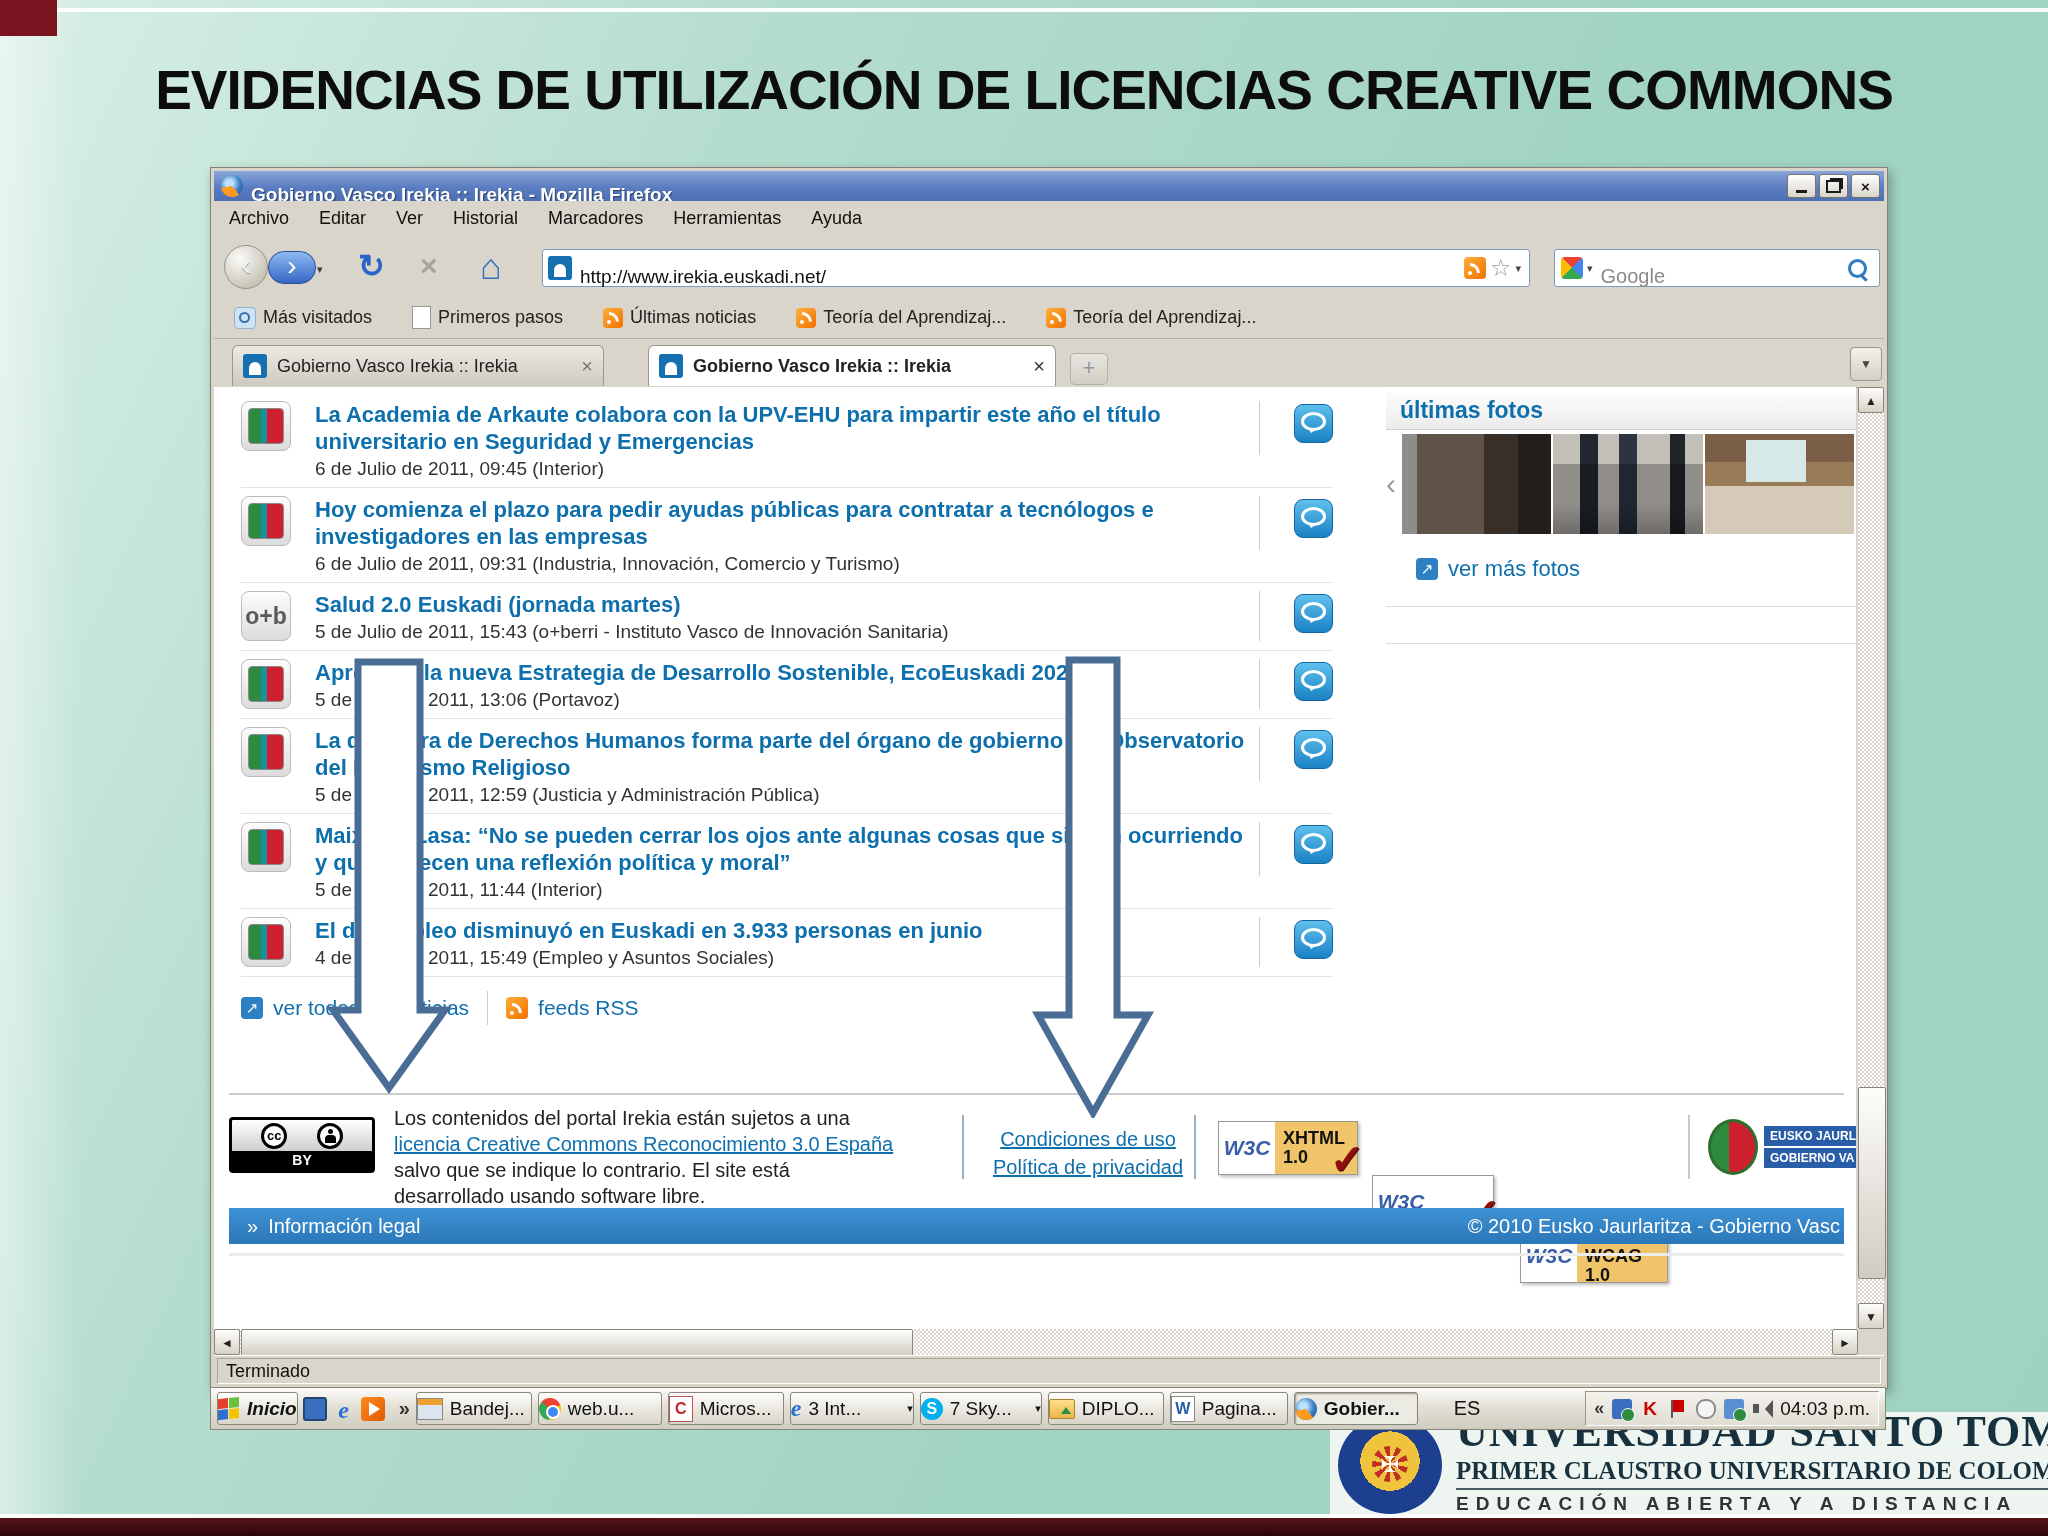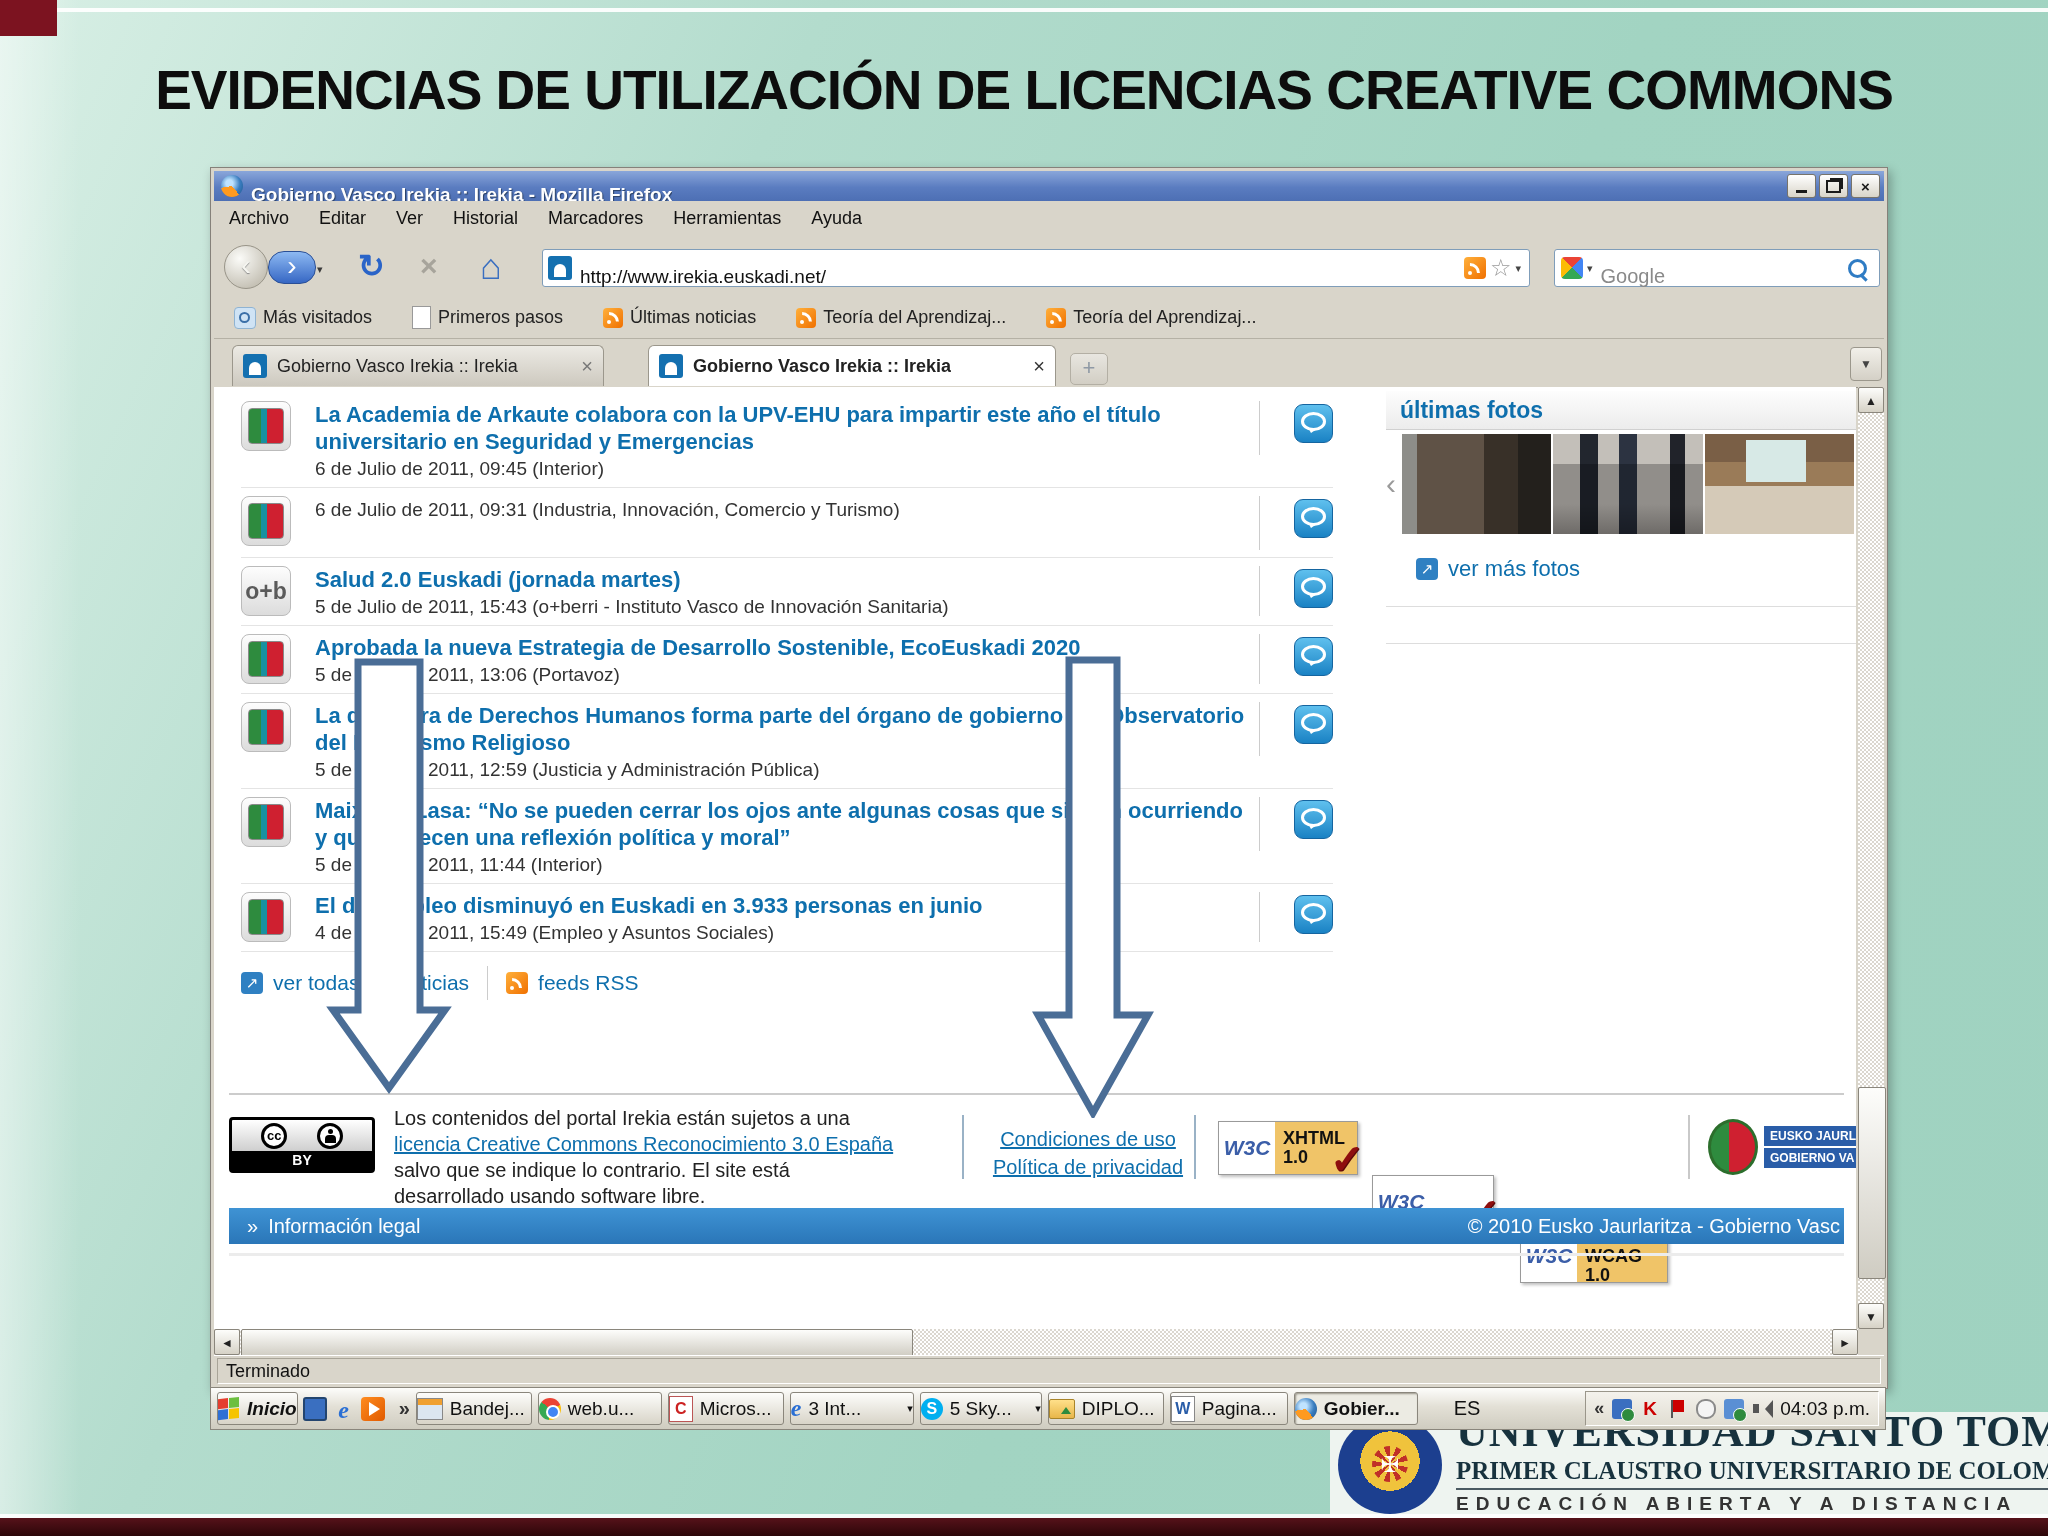--- a/index.html
+++ b/index.html
@@ -326,20 +326,21 @@
           </span>
           <span class="nright">
               <span class="bubble"></span>
             </span>
         </div>
         <div class="nitem">
           <span class="nicon">
               <span class="emblem"></span>
             </span>
           <span class="nbody">
+            <div class="ntitle">Hoy comienza el plazo para pedir ayudas públicas para contratar a tecnólogos e investigadores en las empresas</div>
             <div class="nmeta">6 de Julio de 2011, 09:31 (Industria, Innovación, Comercio y Turismo)</div>
           </span>
           <span class="nright">
               <span class="bubble"></span>
             </span>
         </div>
         <div class="nitem">
           <span class="nicon">
               <span class="obtxt">o+b</span>
             </span>
@@ -557,21 +558,21 @@
       <span class="ticon docc">C</span>
       <span>Micros...</span>
     </span>
     <span class="tbtn" style="width:124px;">
       <span class="ticon ie">e</span>
       <span>3 Int...</span>
       <span style="margin-left:auto;font-size:11px;">▾</span>
     </span>
     <span class="tbtn" style="width:122px;">
       <span class="ticon skype">S</span>
-      <span>5 Sky...</span>
+      <span>7 Sky...</span>
       <span style="margin-left:auto;font-size:11px;">▾</span>
     </span>
     <span class="tbtn" style="width:116px;">
       <span class="ticon folder"></span>
       <span>DIPLO...</span>
     </span>
     <span class="tbtn" style="width:118px;">
       <span class="ticon docw">W</span>
       <span>Pagina...</span>
     </span>

